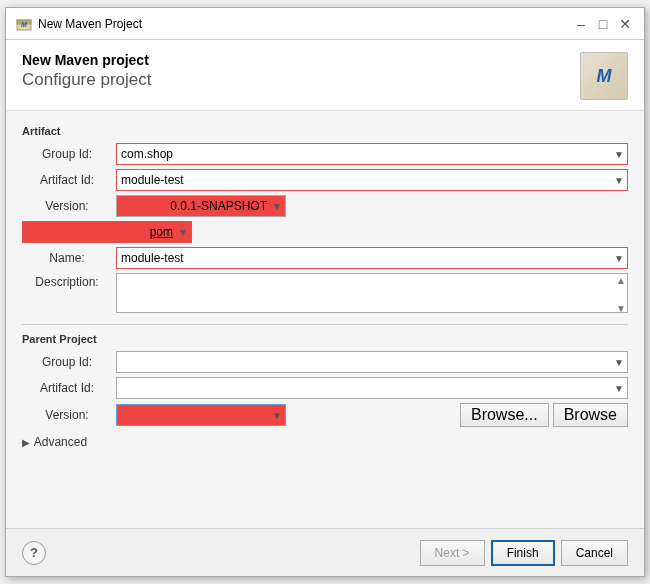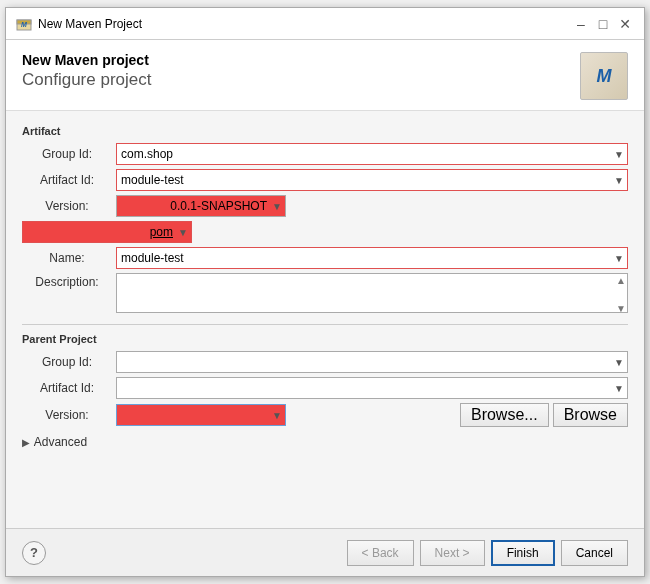--- a/index.html
+++ b/index.html
@@ -451,20 +451,19 @@
       <span class="advanced-label">Advanced</span>
     </div>
 
   </div>
 
   <div class="dialog-footer">
     <div class="footer-left">
       <button class="help-btn">?</button>
     </div>
     <div class="footer-right">
-      <button class="nav-btn" disabled="">&lt; Back</button>
       <button class="nav-btn" disabled="">Next &gt;</button>
       <button class="finish-btn">Finish</button>
       <button class="cancel-btn">Cancel</button>
     </div>
   </div>
 
 </div>
 
 </body></html>

